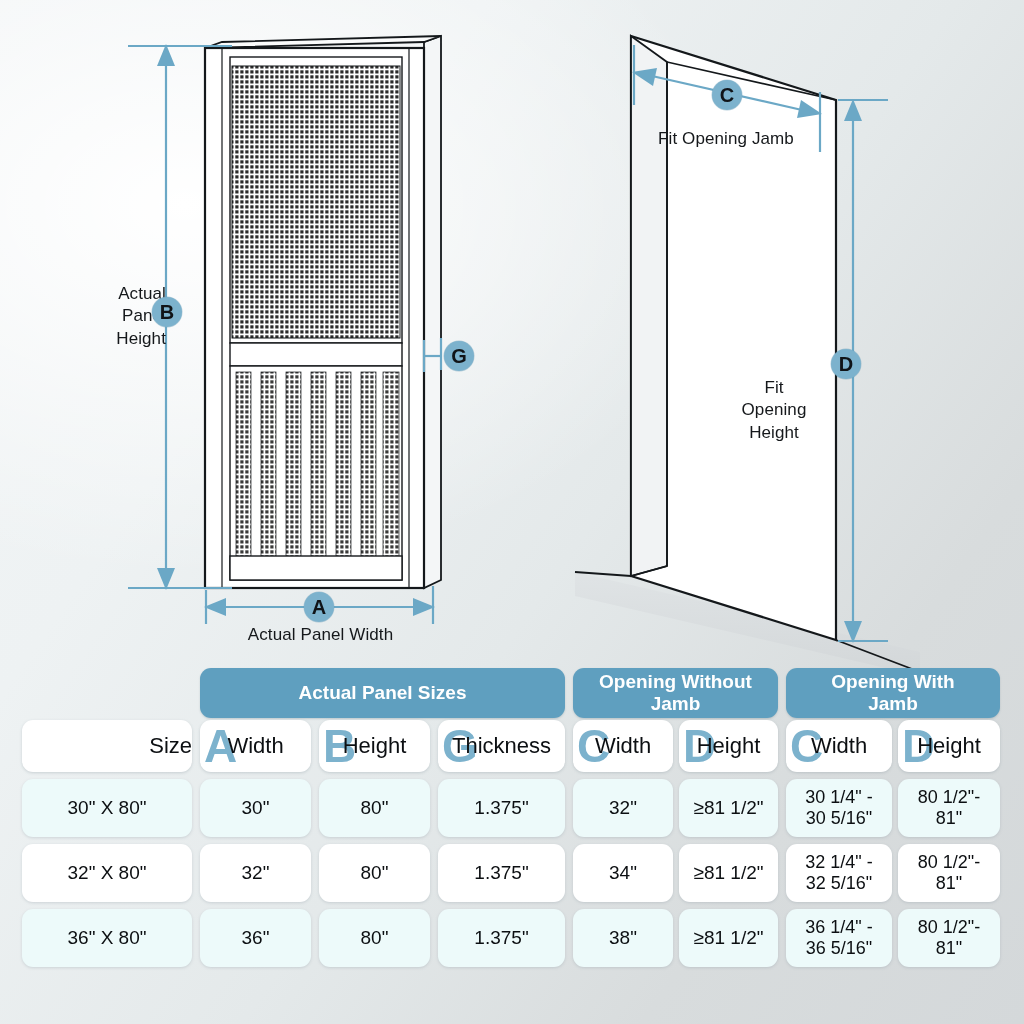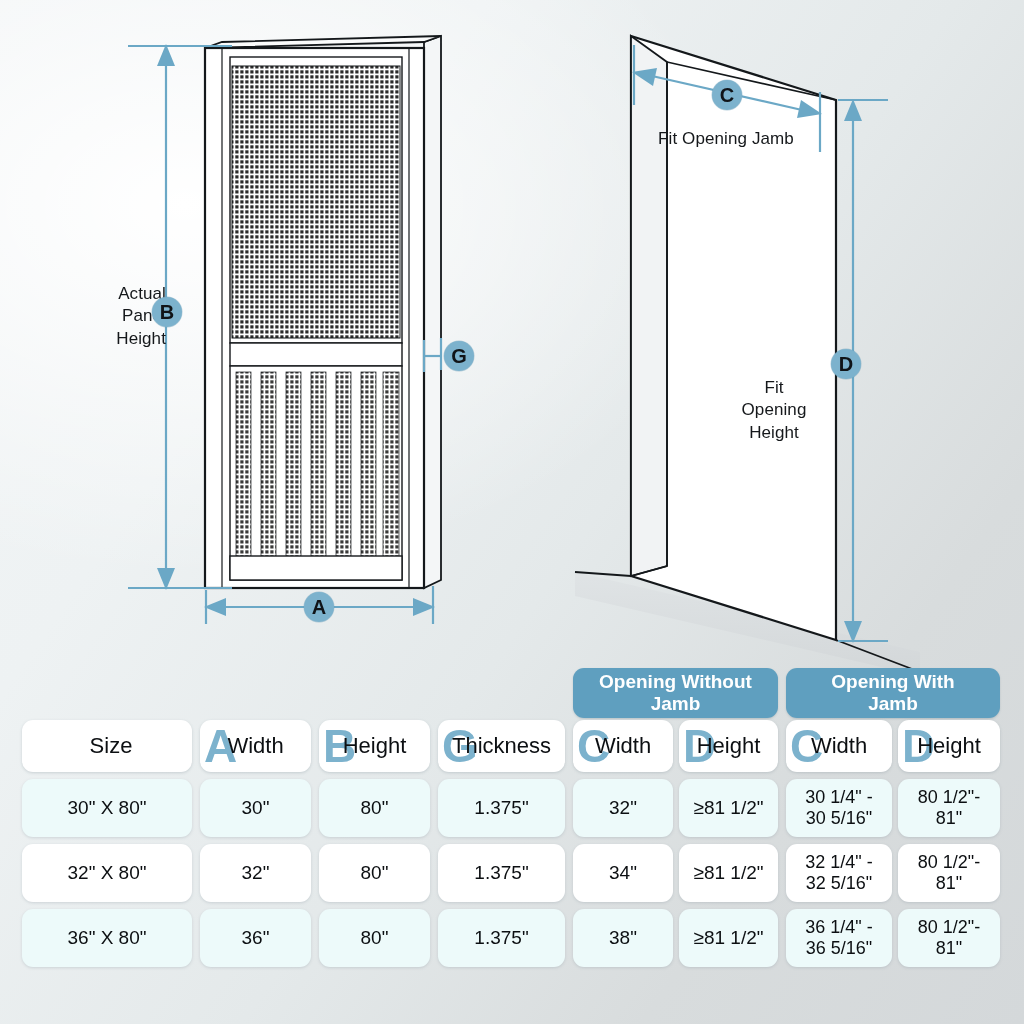--- a/index.html
+++ b/index.html
@@ -67,21 +67,21 @@
   }
   .hcell .letter{
     position:absolute;left:4px;top:50%;transform:translateY(-50%);
     font-size:46px;font-weight:700;color:#7cb2cd;line-height:1;
     pointer-events:none;
   }
   .hcell .htxt{
     position:absolute;left:0;right:0;top:50%;transform:translateY(-50%);
     text-align:center;font-size:22px;color:#0c0f12;font-weight:400;
   }
-  .hcell.nolet .htxt{text-align:center;padding-left:8px;}
+  .hcell.nolet .htxt{text-align:right;padding-left:8px;}
 
   .drow{position:relative;height:65px;}
   .dcell{
     position:absolute;top:3px;height:58px;
     border-radius:11px;
     display:flex;align-items:center;justify-content:center;
     text-align:center;
     font-size:19px;color:#0c0f12;
     line-height:1.18;
     white-space:pre-line;
@@ -202,38 +202,40 @@
     <path d="M853 99 L862 121 L844 121 Z" fill="#6ba8c6"></path>
     <path d="M853 643 L862 621 L844 621 Z" fill="#6ba8c6"></path>
   </svg>
 
   <div class="dlabel" style="left:60px;top:283px;width:106px;text-align:right;">Actual
 Panel
 Height</div>
 
   <div class="badge" style="left:152px;top:297px;width:30px;height:30px;font-size:20px;">B</div>
 
+  <div class="dlabel" style="left:218px;top:624px;width:205px;">Actual Panel Width</div>
 
   <div class="badge" style="left:304px;top:592px;width:30px;height:30px;font-size:20px;">A</div>
 
   <div class="badge" style="left:444px;top:341px;width:30px;height:30px;font-size:20px;">G</div>
 
   <div class="dlabel" style="left:640px;top:128px;width:172px;">Fit Opening Jamb</div>
 
   <div class="badge" style="left:712px;top:80px;width:30px;height:30px;font-size:20px;">C</div>
 
   <div class="dlabel" style="left:722px;top:330px;width:104px;margin-top:47px;">Fit
 Opening
 Height</div>
 
   <div class="badge" style="left:831px;top:349px;width:30px;height:30px;font-size:20px;">D</div>
 
   <div id="table">
 
     <div class="grouprow">
+      <div class="group" style="left:200px;width:365px;">Actual Panel Sizes</div>
       <div class="group" style="left:573px;width:205px;">Opening Without
 Jamb</div>
       <div class="group" style="left:786px;width:214px;">Opening With
 Jamb</div>
     </div>
 
     <div class="hdrrow">
       <div class="hcell nolet" style="left:22px;width:170px;">
         <span class="letter"></span>
         <span class="htxt">Size</span>

